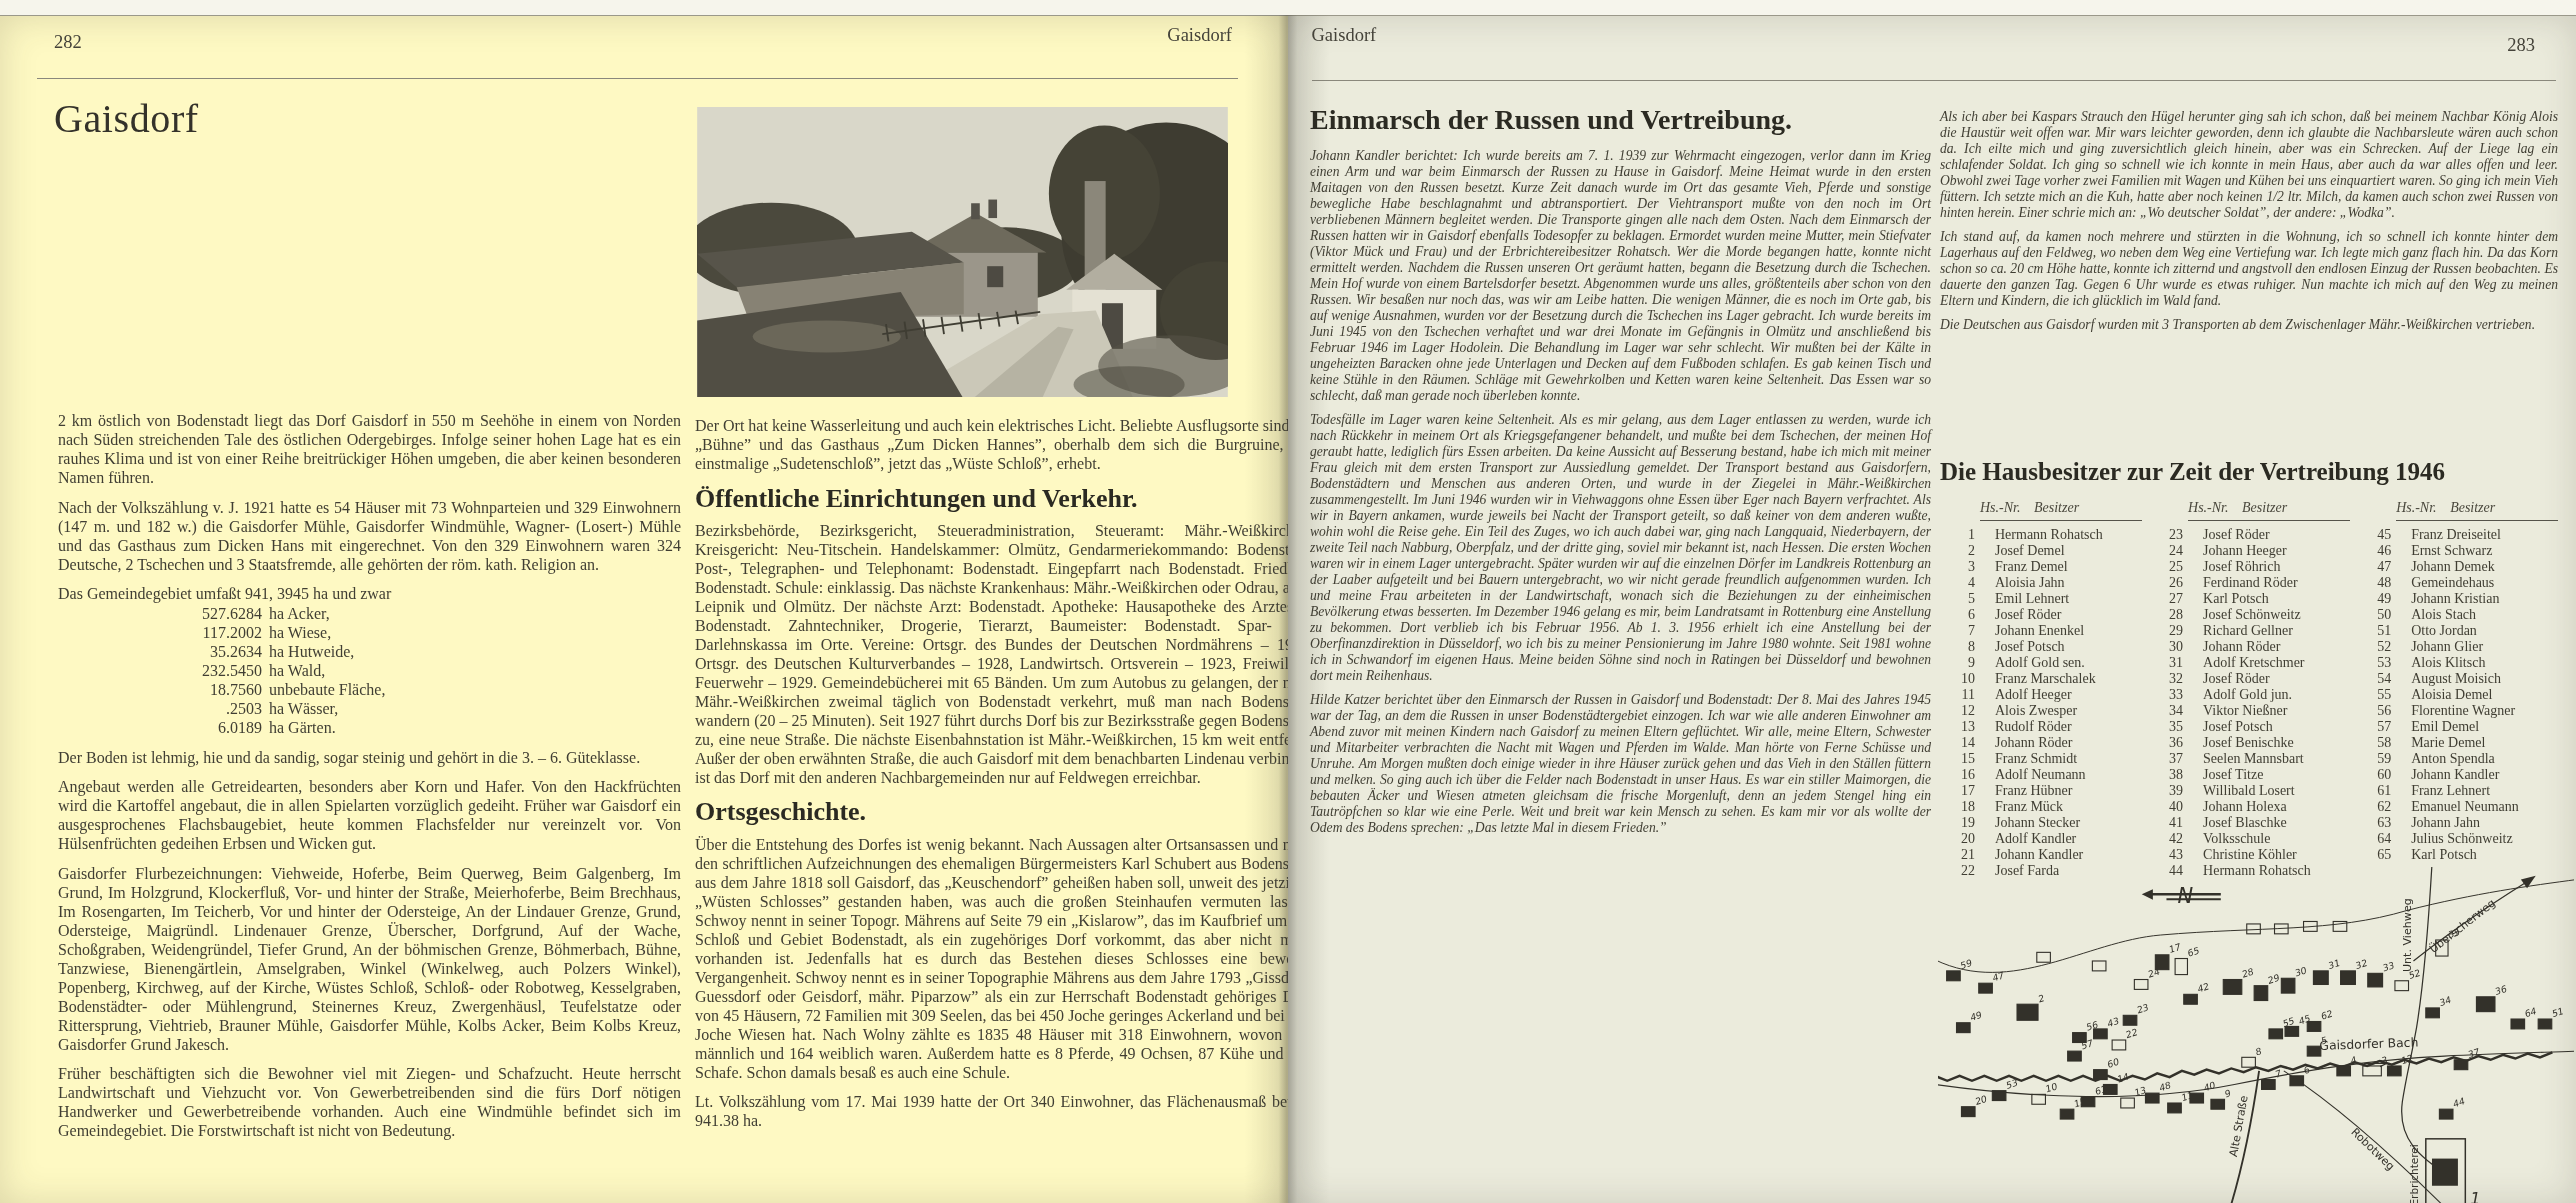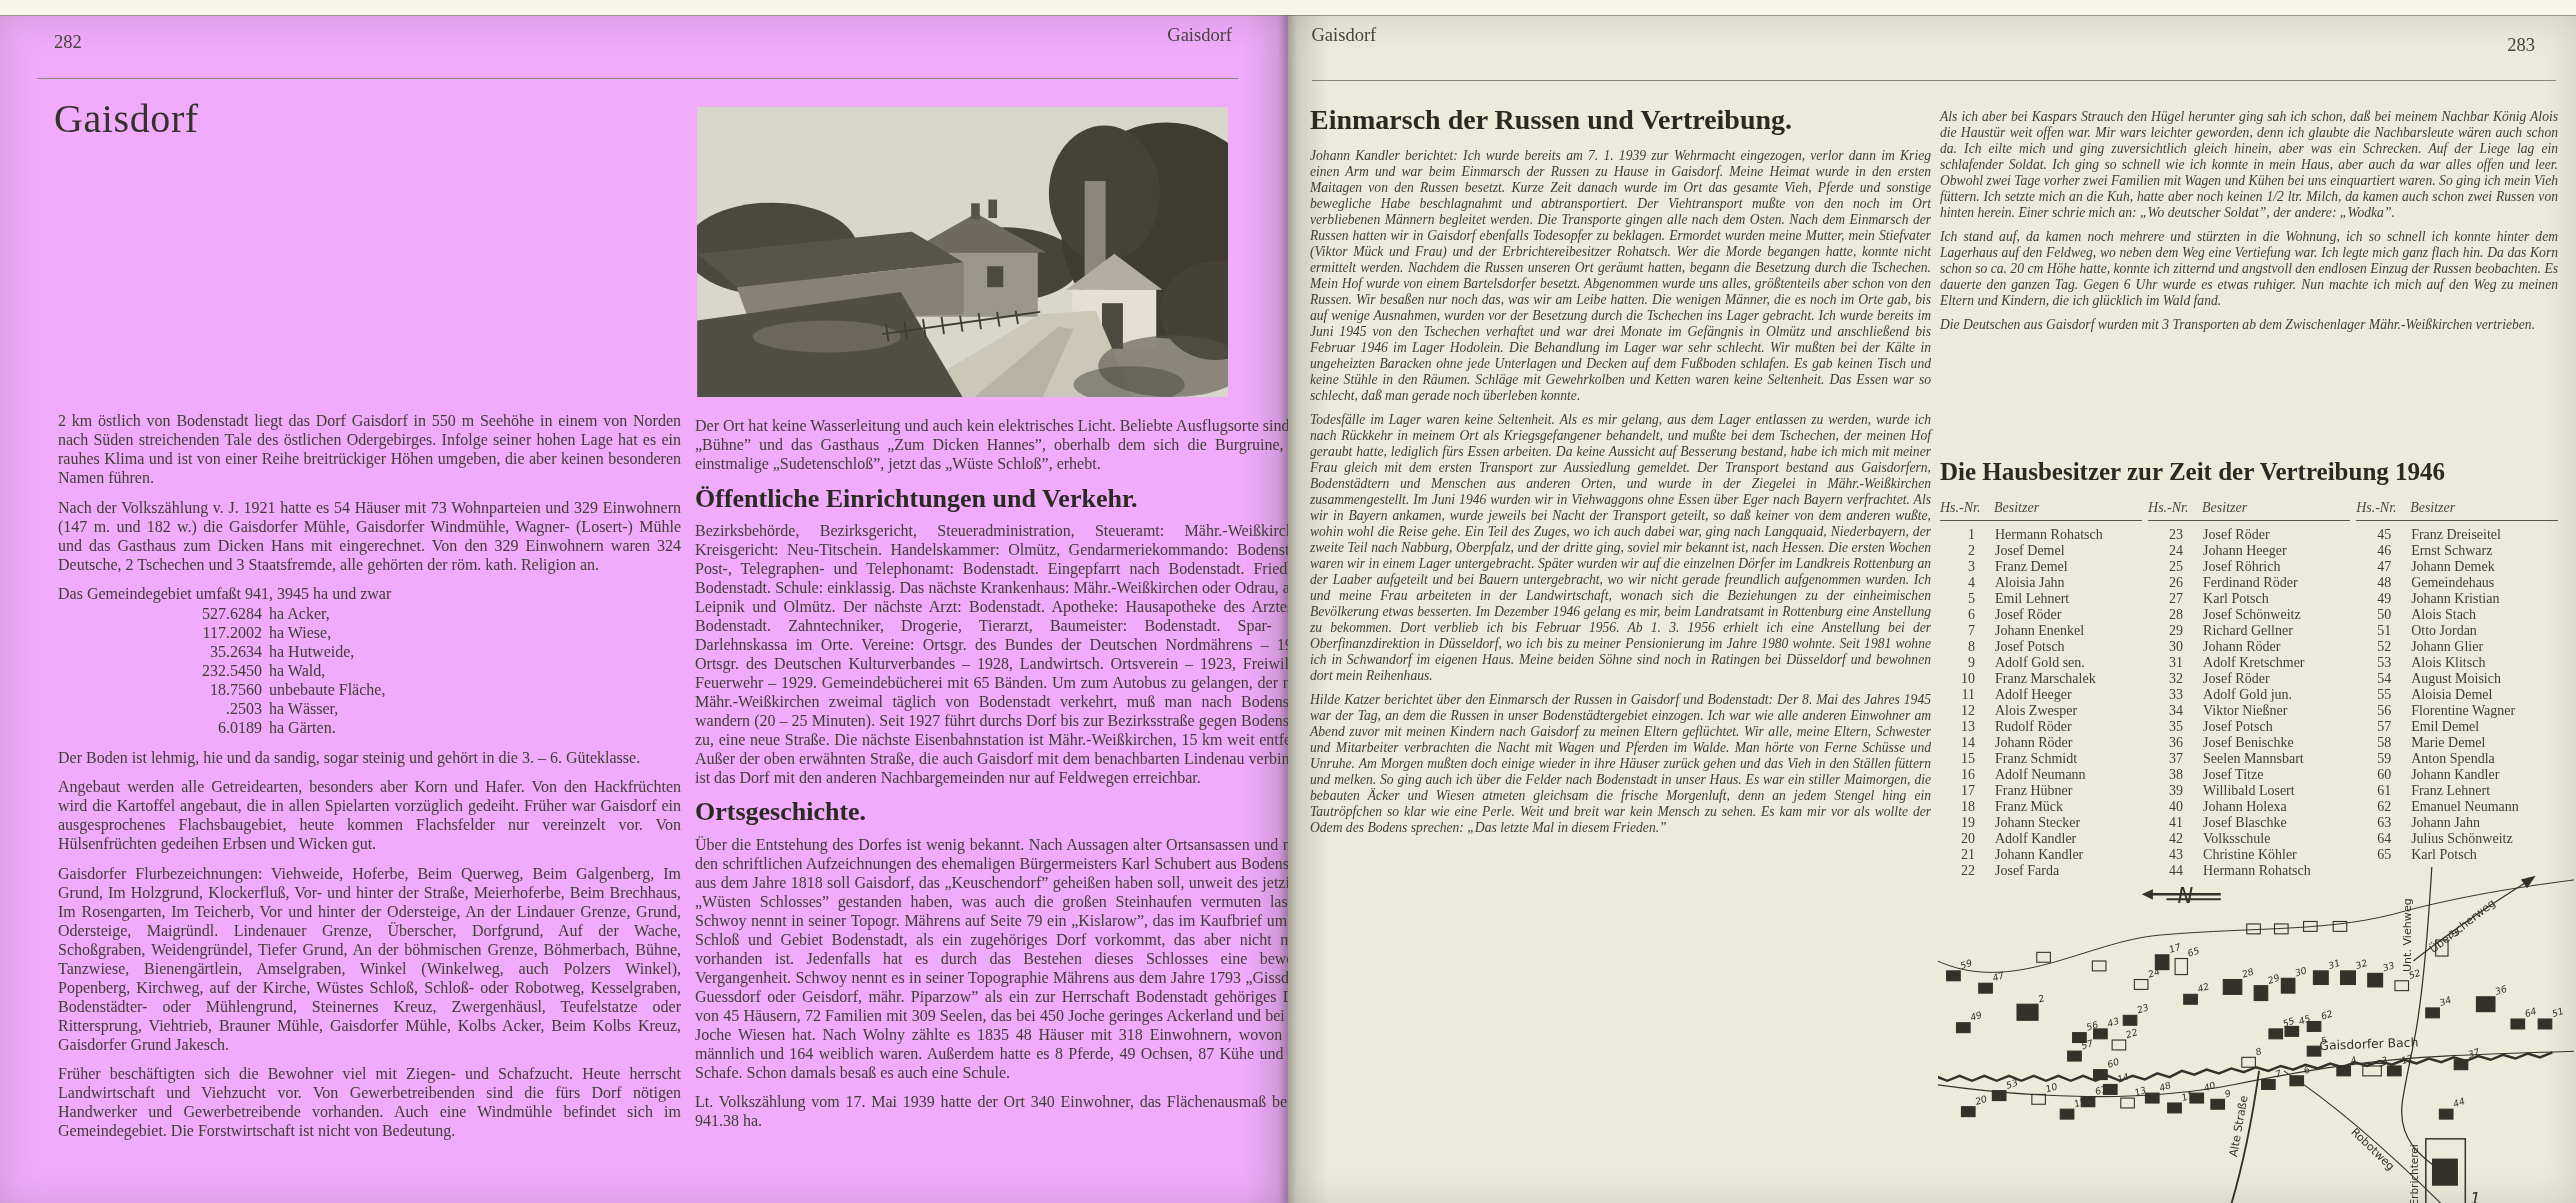--- a/index.html
+++ b/index.html
@@ -1,20 +1,20 @@
 <!DOCTYPE html>
 <html style="font-size:10px"><head>
 <meta charset="utf-8">
 <style>
   html,body{margin:0;padding:0;background:#f6f5ec;}
   #stage{position:relative;width:2576px;height:1203px;overflow:hidden;
          font-family:"Liberation Serif", serif;color:#403e33;}
   .page{position:absolute;top:15px;height:1188px;box-shadow:inset 0 0 37px rgba(60,58,45,.18);
         border-top:0.6px solid #9a988a;}
-  #pageL{left:0;width:1288px;background:#f0abfc;}
+  #pageL{left:0;width:1288px;background:#fef9c3;}
   #pageR{left:1288px;width:1288px;background:#ebebdc;}
   #gutter{position:absolute;top:15px;left:1244px;width:86px;height:1188px;z-index:5;
     background:linear-gradient(90deg,rgba(0,0,0,0) 0%,rgba(50,48,38,.10) 40%,rgba(50,48,38,.34) 50%,rgba(50,48,38,.12) 62%,rgba(0,0,0,0) 100%);}
   .runhead{position:absolute;font-size:18.5px;color:#45433a;}
   .rule{position:absolute;height:1.2px;background:#8a887c;}
   .col{position:absolute;text-align:justify;}
   .t282{font-size:16px;line-height:19px;}
   .t282 p{margin:0 0 10.5px 0;}
   .t283{font-size:13.6px;line-height:16px;}
   .t283 p{margin:0 0 8px 0;font-style:italic;}
@@ -24,21 +24,21 @@
   .subhead283{font-size:28px;font-weight:bold;color:#2b2a22;margin:0 0 12.4px 0;line-height:32px;text-align:left;}
   .land{margin:0 0 10.5px 0;}
   .land-row{display:flex;}
   .land-num{width:204px;text-align:right;}
   .land-label{margin-left:7px;}
   #photo{position:absolute;left:697px;top:91px;width:531px;height:290px;}
   
   #tblTitle{position:absolute;left:652px;top:442px;font-size:25px;font-weight:bold;color:#2b2a22;}
   #tbl{position:absolute;left:652px;top:484px;width:618px;display:flex;gap:6.2px;font-size:14px;}
   .tbl-col{width:204px;}
-  .tbl-head{display:flex;font-style:italic;color:#4a483d;padding-bottom:3.7px;border-bottom:1.2px solid #55534a;margin-bottom:6.2px;}
+  .tbl-head{display:flex;font-style:italic;color:#4a483d;padding-bottom:3.7px;border-bottom:1.2px solid #55534a;margin-bottom:6.2px;margin-left:40px;}
   .tbl-head .hn{width:54px;}
   .tbl-row{display:flex;line-height:16px;}
   .tbl-row .rn{width:35px;text-align:right;padding-right:20px;}
   
   #map{position:absolute;left:650px;top:851px;width:636px;height:351px;}
   .mapink{stroke:#33312a;fill:none;}
 </style>
 </head>
 <body>
 

